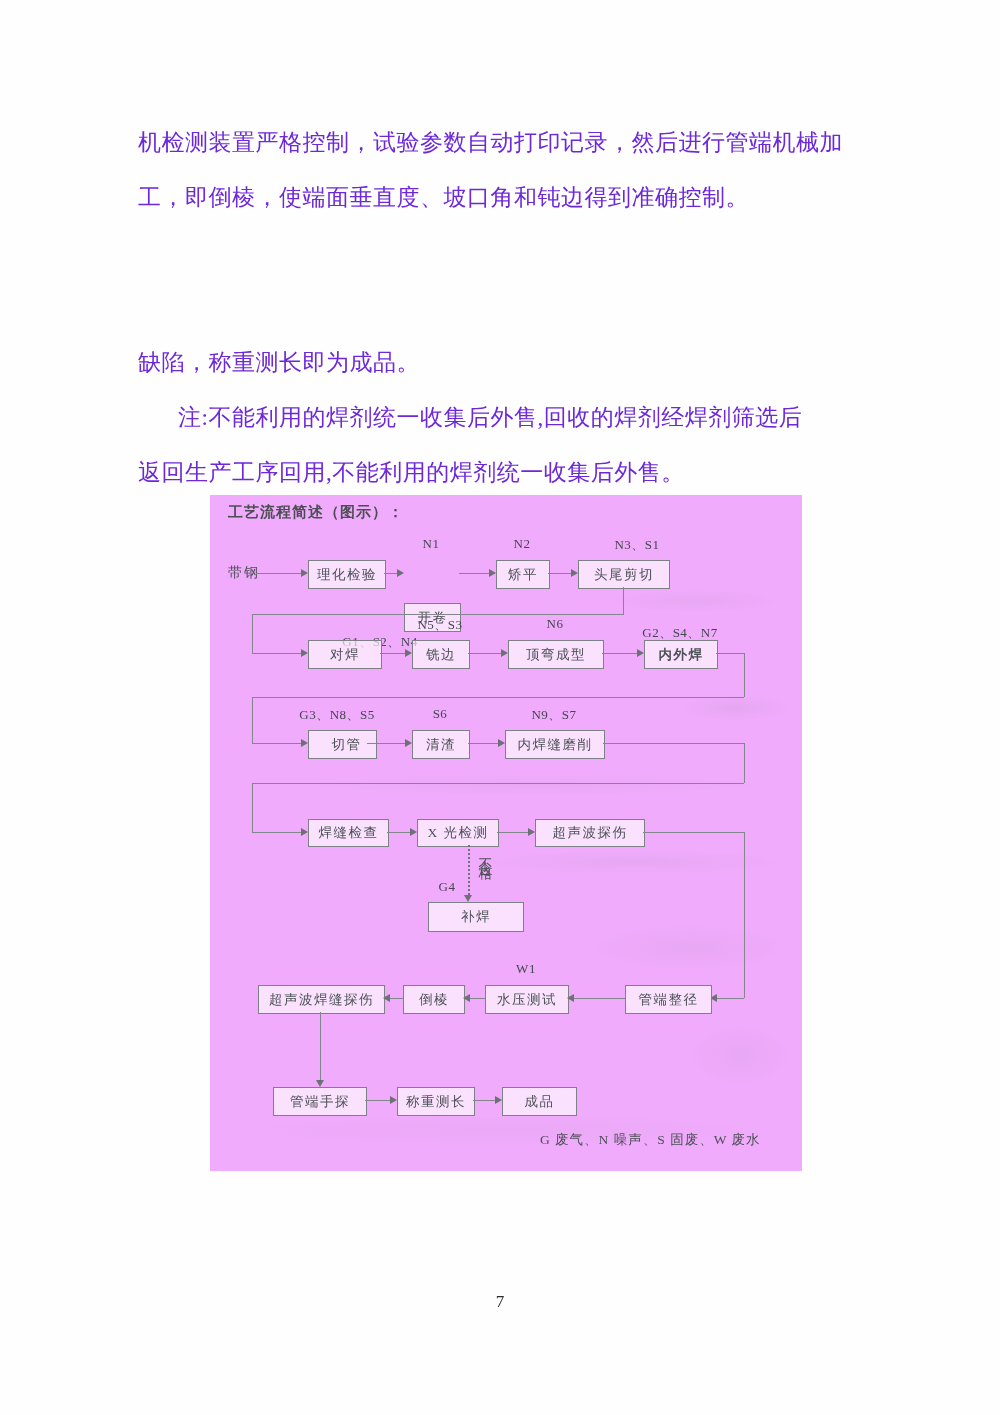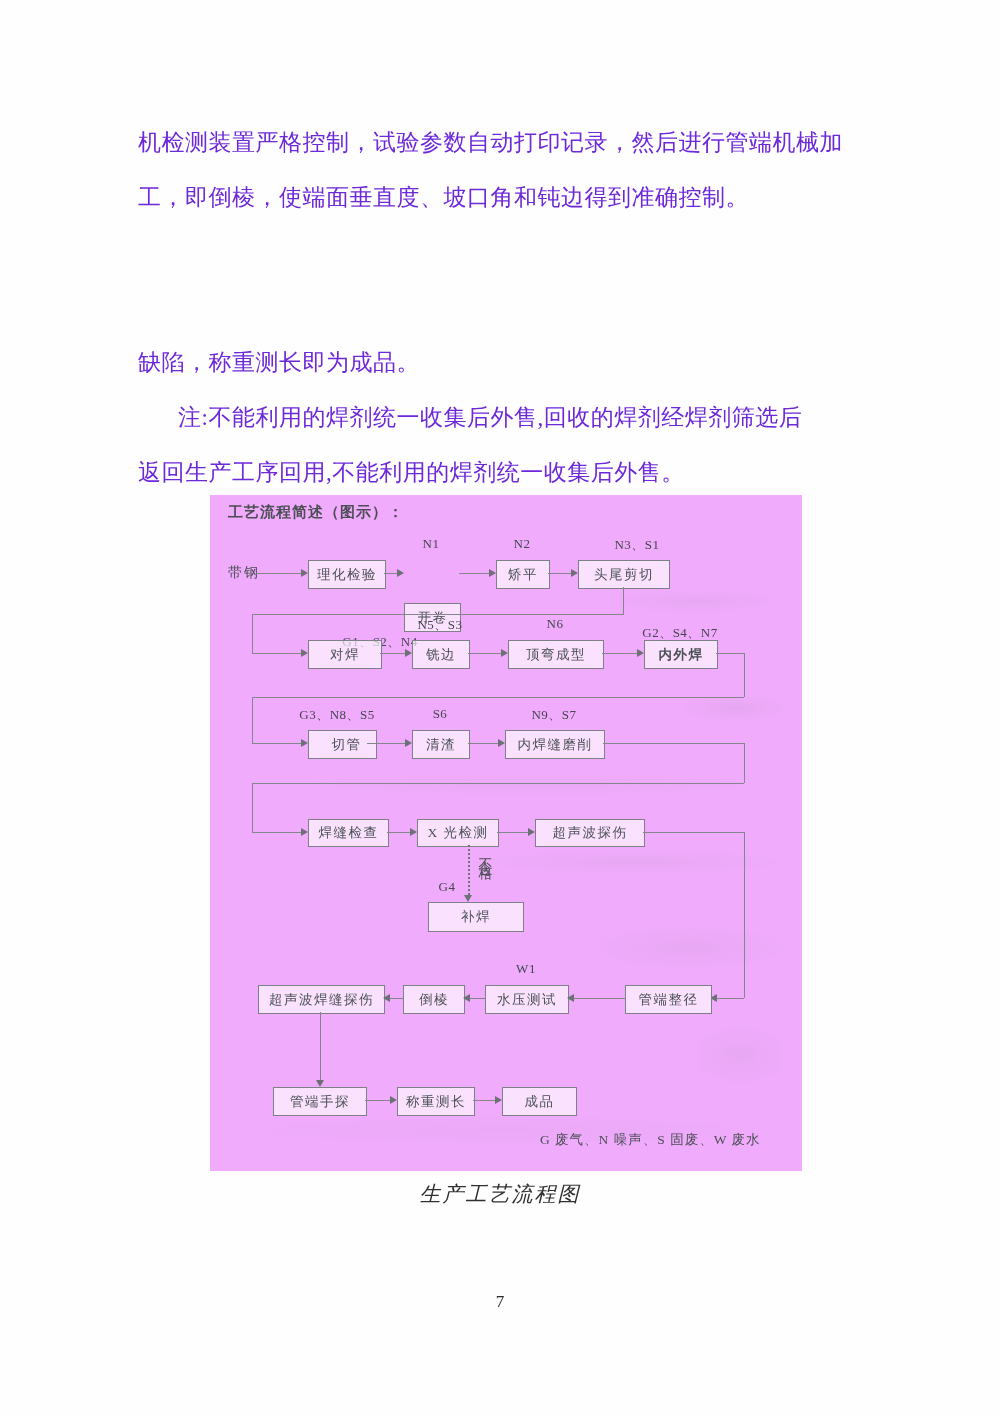--- a/index.html
+++ b/index.html
@@ -214,17 +214,16 @@
       </div>
 
     <div class="hl" style="left:155px;top:605px;width:25px;"></div>
     <div class="ah ah-r" style="left:180px;top:601px;"></div>
     <div class="hl" style="left:263px;top:605px;width:22px;"></div>
     <div class="ah ah-r" style="left:285px;top:601px;"></div>
 
     <div class="legend" style="left:330px;top:636px;">G 废气、N 噪声、S 固废、W 废水</div>
   </div>
 
-  <div class="fig-caption">生产工艺流程图</div>
 
   <div class="page-num">7</div>
 
 </div>
 
 </body></html>

